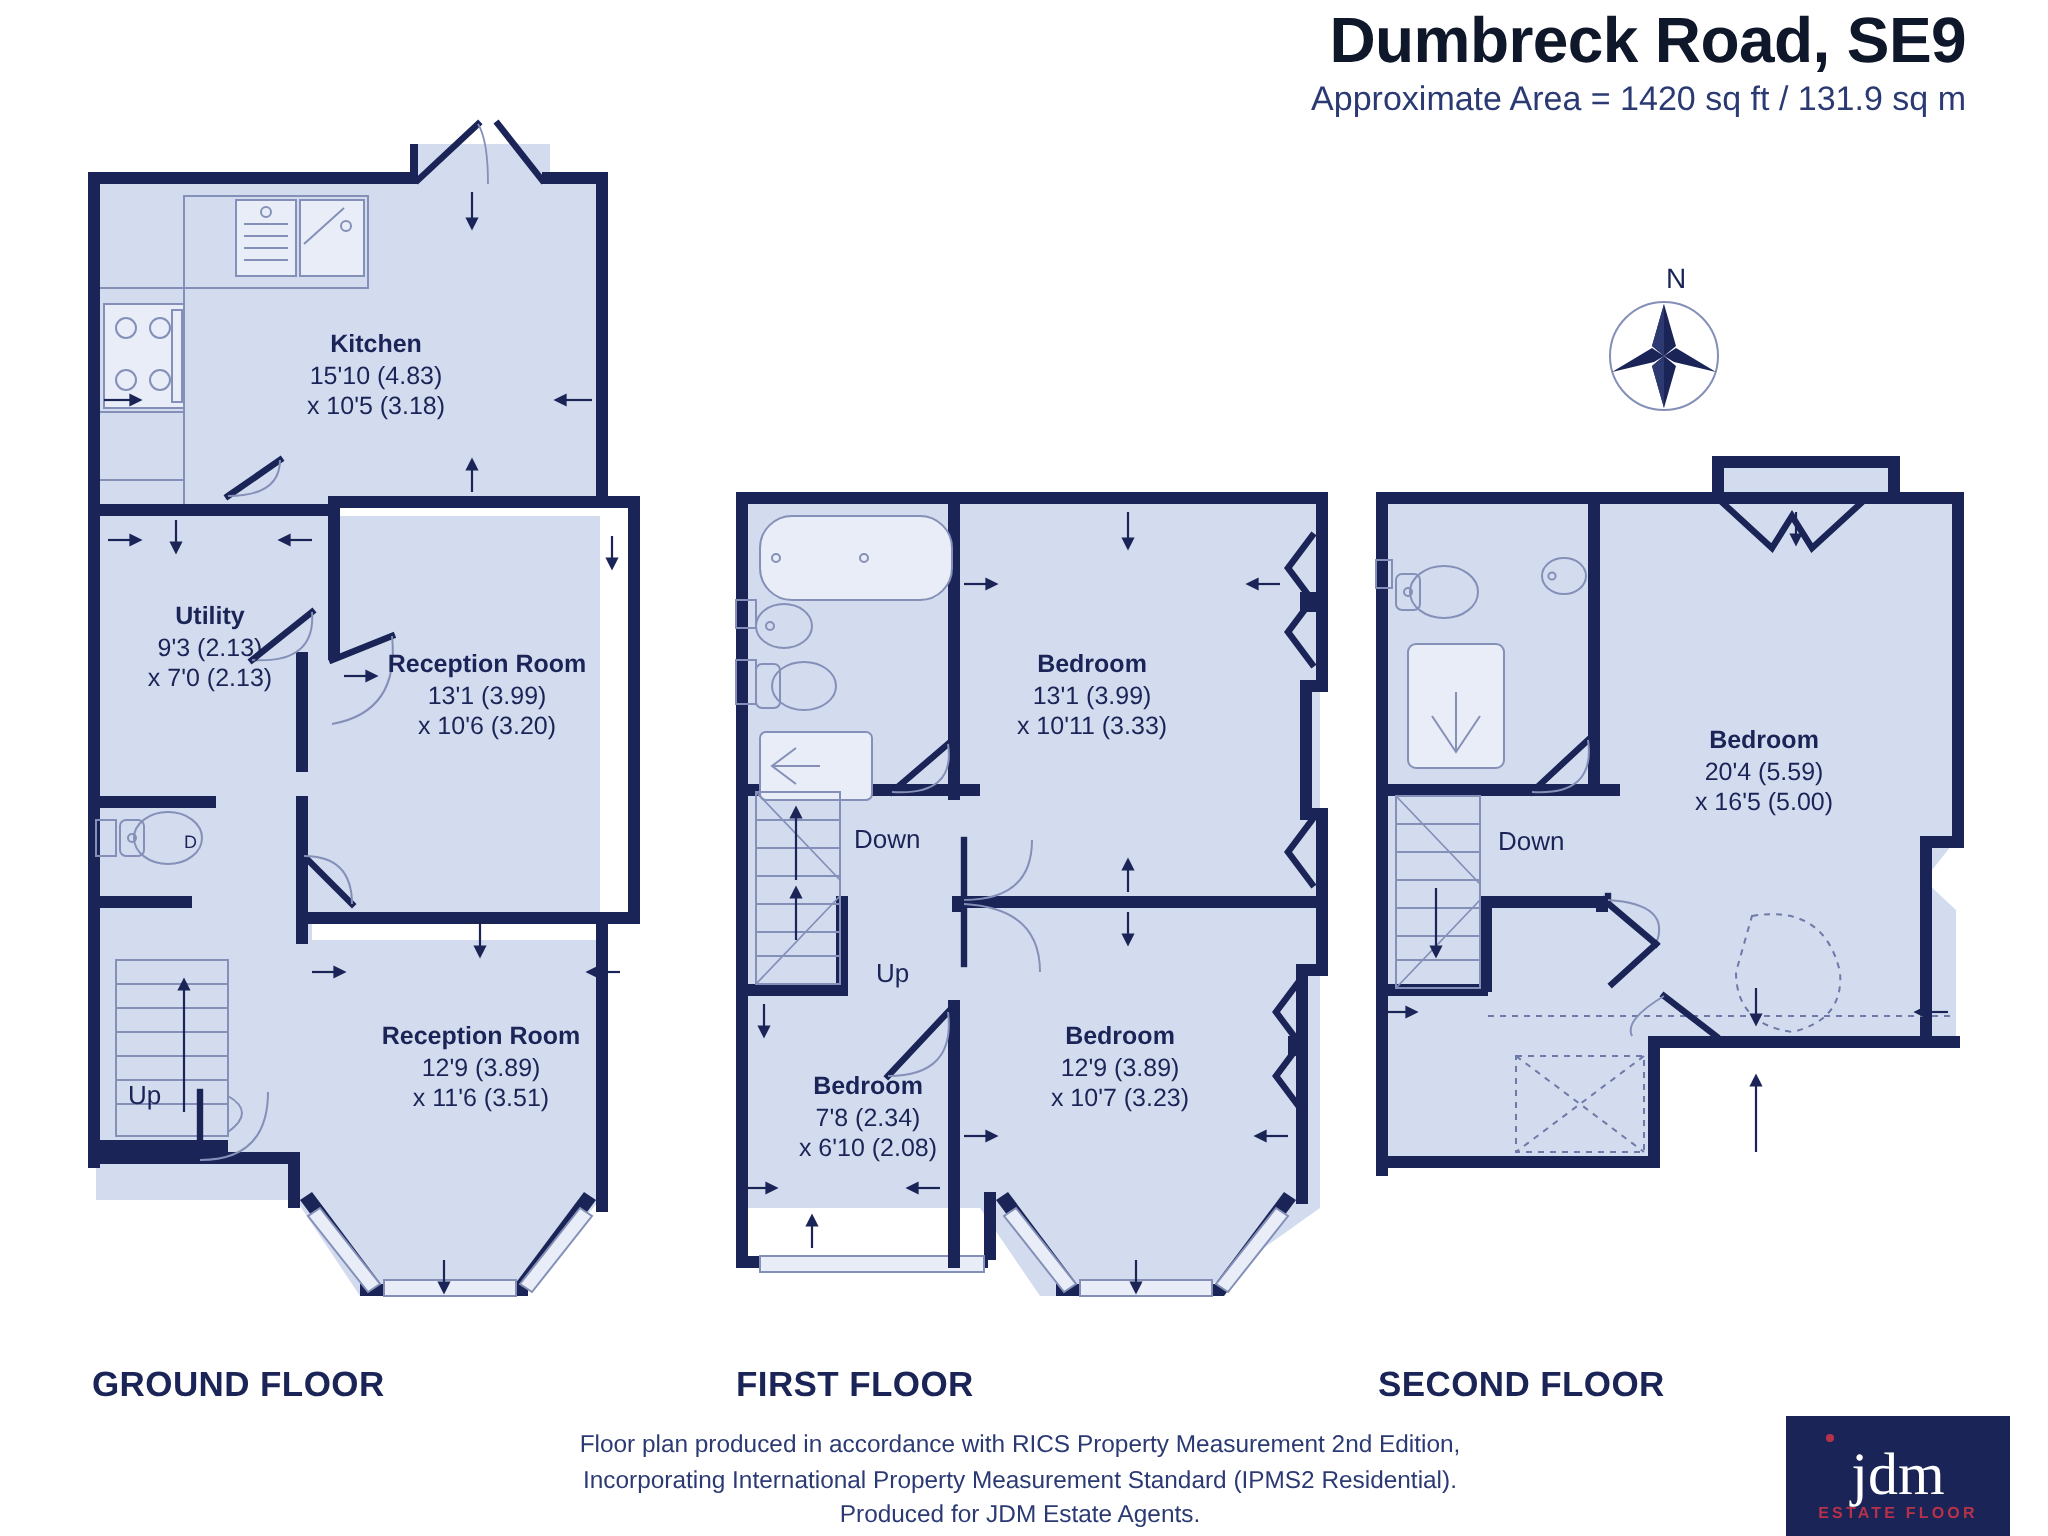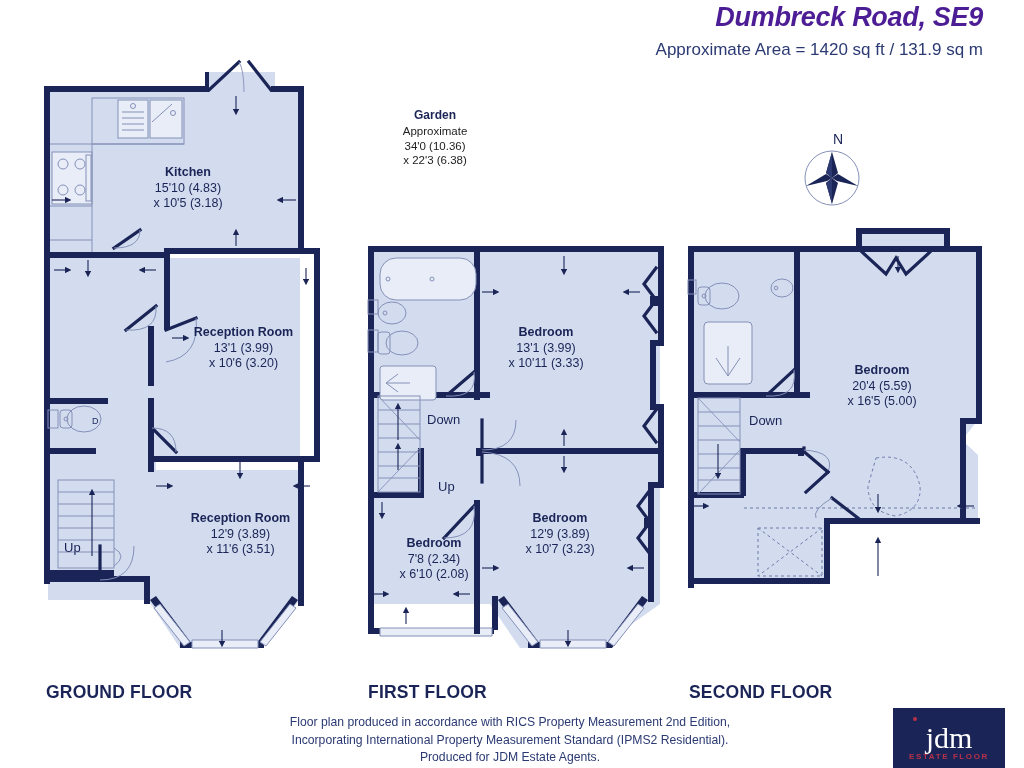--- a/index.html
+++ b/index.html
@@ -6,23 +6,22 @@
     margin: 0; padding: 0;
     width: 1024px; height: 768px;
     background: #ffffff;
     font-family: "Liberation Sans", sans-serif;
     overflow: hidden;
   }
   #root { position: relative; width: 1024px; height: 768px; }
 
   .ttl {
     position: absolute; right: 41px; top: 2px;
-    font-size: 27px; font-weight: bold; color: #4c1d95;
+    font-size: 32px; font-weight: bold; color: #0f172a;
     letter-spacing: -0.3px;
-    font-style: italic;
   }
   .sub {
     position: absolute; right: 41px; top: 40px;
     font-size: 17px; color: #2b3a73;
   }
 
   svg.plan { position: absolute; left: 0; top: 0; }
 
   .lbl {
     position: absolute; text-align: center; color: #1a2456;
@@ -378,32 +377,31 @@
       <path d="M0,26 L6,5 L0,0 L-6,5 Z" fill="#1a2456"></path>
       <path d="M-26,8 L-5,3 L0,0 L-6,-4 Z" fill="#1a2456"></path>
       <path d="M26,8 L5,3 L0,0 L6,-4 Z" fill="#1a2456"></path>
       <path d="M0,-26 L-6,-5 L0,0 Z" fill="#2d3a72"></path>
       <path d="M0,26 L-6,5 L0,0 Z" fill="#2d3a72"></path>
     </g>
   </svg>
 
   <div class="compassN">N</div>
 
-  <div class="garden">
-    <span class="nm">Garden</span>
-    <span class="dm">Approximate</span>
-    <span class="dm">34'0 (10.36)</span>
-    <span class="dm">x 22'3 (6.38)</span>
-  </div>
 
   <div class="lbl" style="left:128px; top:165px; width:120px;">
     <span class="nm">Kitchen</span>
     <span class="dm">15'10 (4.83)</span>
     <span class="dm">x 10'5 (3.18)</span>
   </div>
+  <div class="lbl" style="left:55px; top:301px; width:100px;">
+    <span class="nm">Utility</span>
+    <span class="dm">9'3 (2.13)</span>
+    <span class="dm">x 7'0 (2.13)</span>
+  </div>
   <div class="lbl" style="left:176px; top:325px; width:135px;">
     <span class="nm">Reception Room</span>
     <span class="dm">13'1 (3.99)</span>
     <span class="dm">x 10'6 (3.20)</span>
   </div>
   <div class="lbl" style="left:173px; top:511px; width:135px;">
     <span class="nm">Reception Room</span>
     <span class="dm">12'9 (3.89)</span>
     <span class="dm">x 11'6 (3.51)</span>
   </div>

